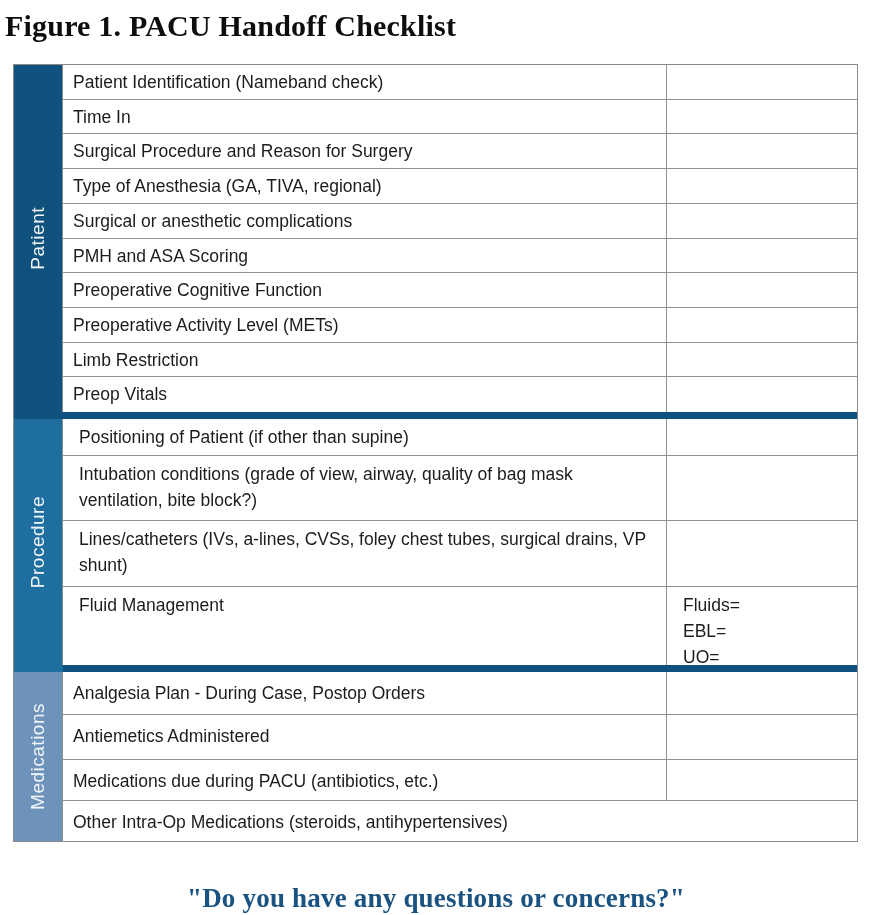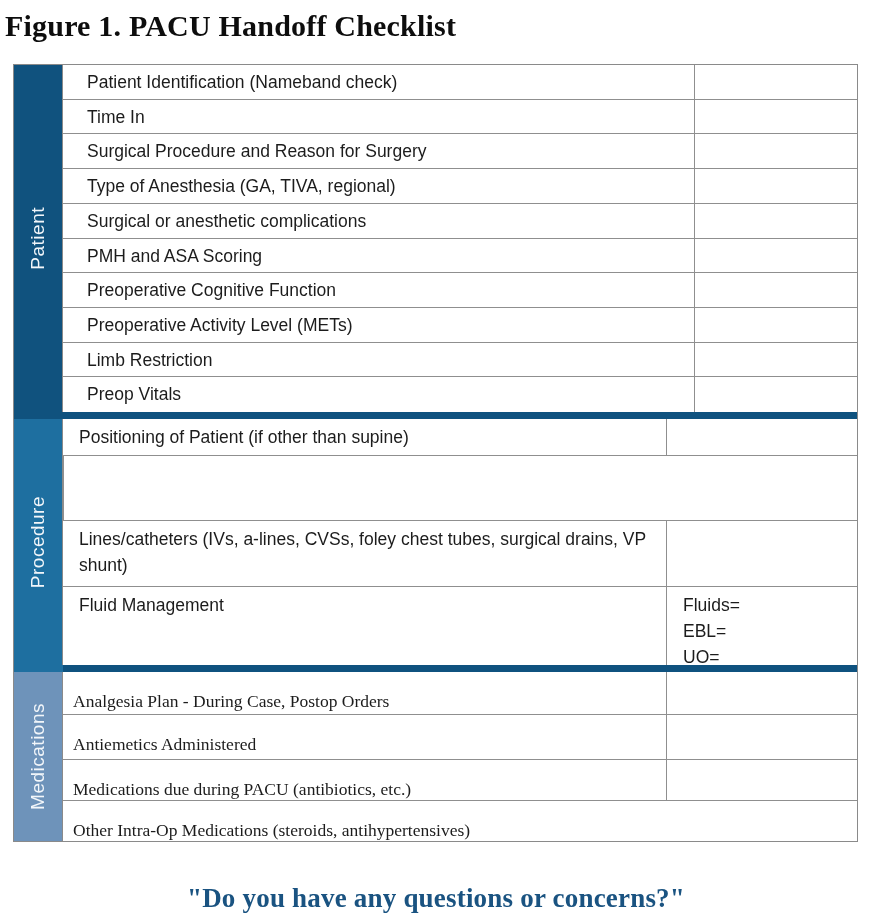--- a/index.html
+++ b/index.html
@@ -67,33 +67,33 @@
     flex: 1 1 auto;
     border-left: 1px solid #8f8f8f;
     padding: 0 6px 0 9px;
     font-size: 17.5px;
     line-height: 26px;
     white-space: pre-line;
   }
 
   
   .section-patient .row { height: 34.73px; }
-  .section-patient .cell { padding-top: 4px; margin-left: 14px; }
+  .section-patient .cell { padding-top: 4px; }
 
   .section-procedure .row:nth-child(1) { height: 37px; }
   .section-procedure .row:nth-child(2) { height: 65px; }
   .section-procedure .row:nth-child(3) { height: 66px; justify-content: center; }
   .section-procedure .row:nth-child(4) { height: 78px; }
   .section-procedure .cell { padding-top: 5px; padding-left: 16px; }
 
   .section-medications .row:nth-child(1) { height: 43px; }
   .section-medications .row:nth-child(2) { height: 45px; }
   .section-medications .row:nth-child(3) { height: 41px; }
   .section-medications .row:nth-child(4) { height: 40px; flex-direction: column; }
-  .section-medications .cell { padding-top: 16px; font-family: Liberation Serif, serif; }
+  .section-medications .cell { padding-top: 8px; }
 
   .divider { display: flex; height: 7px; }
   .divider .divider-side { width: 49px; flex: 0 0 49px; background: var(--divider_blue); }
   .divider .divider-side.side-patient   { background: var(--patient_blue); }
   .divider .divider-side.side-procedure { background: var(--procedure_blue); }
   .divider .divider-bar { flex: 1 1 auto; background: var(--divider_blue); }
 
   .closing-question {
     position: absolute;
     left: 0;
@@ -182,20 +182,21 @@
     <div class="sidebar">
       <span class="sidebar-label">Procedure</span>
     </div>
     <div class="rows">
   <div class="row">
     <div class="cell item">Positioning of Patient (if other than supine)</div>
     <div class="cell value"></div>
   </div>
 
   <div class="row">
+    <div class="cell item">Intubation conditions (grade of view, airway, quality of bag mask ventilation, bite block?)</div>
     <div class="cell value"></div>
   </div>
 
   <div class="row">
     <div class="cell item">Lines/catheters (IVs, a-lines, CVSs, foley chest tubes, surgical drains, VP shunt)</div>
     <div class="cell value"></div>
   </div>
 
   <div class="row">
     <div class="cell item">Fluid Management</div>

